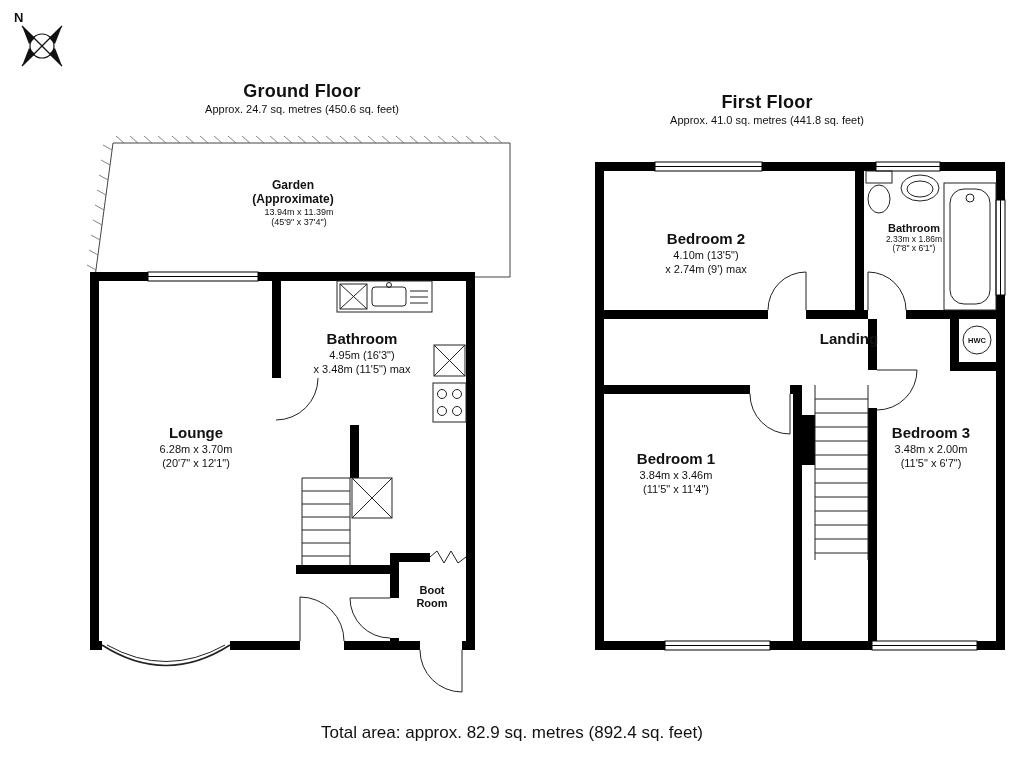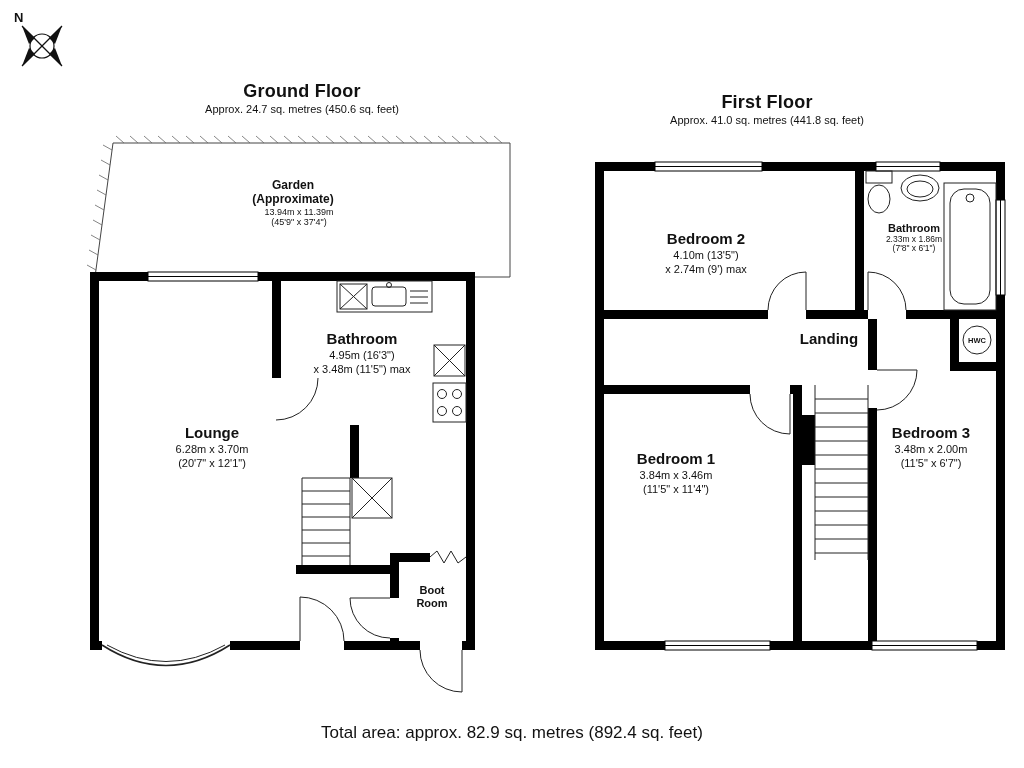--- a/index.html
+++ b/index.html
@@ -197,21 +197,21 @@
     <div class="dim-sm">13.94m x 11.39m</div>
     <div class="dim-sm">(45'9" x 37'4")</div>
   </div>
 
   <div class="label" style="left:362px; top:330px;">
     <div class="name-lg">Bathroom</div>
     <div class="dim">4.95m (16'3")</div>
     <div class="dim">x 3.48m (11'5") max</div>
   </div>
 
-  <div class="label" style="left:196px; top:424px;margin-left:16px;">
+  <div class="label" style="left:196px; top:424px;">
     <div class="name-lg">Lounge</div>
     <div class="dim">6.28m x 3.70m</div>
     <div class="dim">(20'7" x 12'1")</div>
   </div>
 
   <div class="label lh-tight" style="left:432px; top:584px;">
     <div class="name-sm">Boot</div>
     <div class="name-sm">Room</div>
   </div>
 
@@ -220,21 +220,21 @@
     <div class="dim">4.10m (13'5")</div>
     <div class="dim">x 2.74m (9') max</div>
   </div>
 
   <div class="label lh-tight" style="left:914px; top:222px;">
     <div class="name-sm">Bathroom</div>
     <div class="dim-xs">2.33m x 1.86m</div>
     <div class="dim-xs">(7'8" x 6'1")</div>
   </div>
 
-  <div class="label name-lg" style="left:829px; top:330px;text-align:center;">Landing</div>
+  <div class="label name-lg" style="left:849px; top:330px;text-align:center;">Landing</div>
 
   <div class="label hwc-lbl" style="left:977px; top:336px;">HWC</div>
 
   <div class="label" style="left:676px; top:450px;">
     <div class="name-lg">Bedroom 1</div>
     <div class="dim">3.84m x 3.46m</div>
     <div class="dim">(11'5" x 11'4")</div>
   </div>
 
   <div class="label" style="left:931px; top:424px;">

